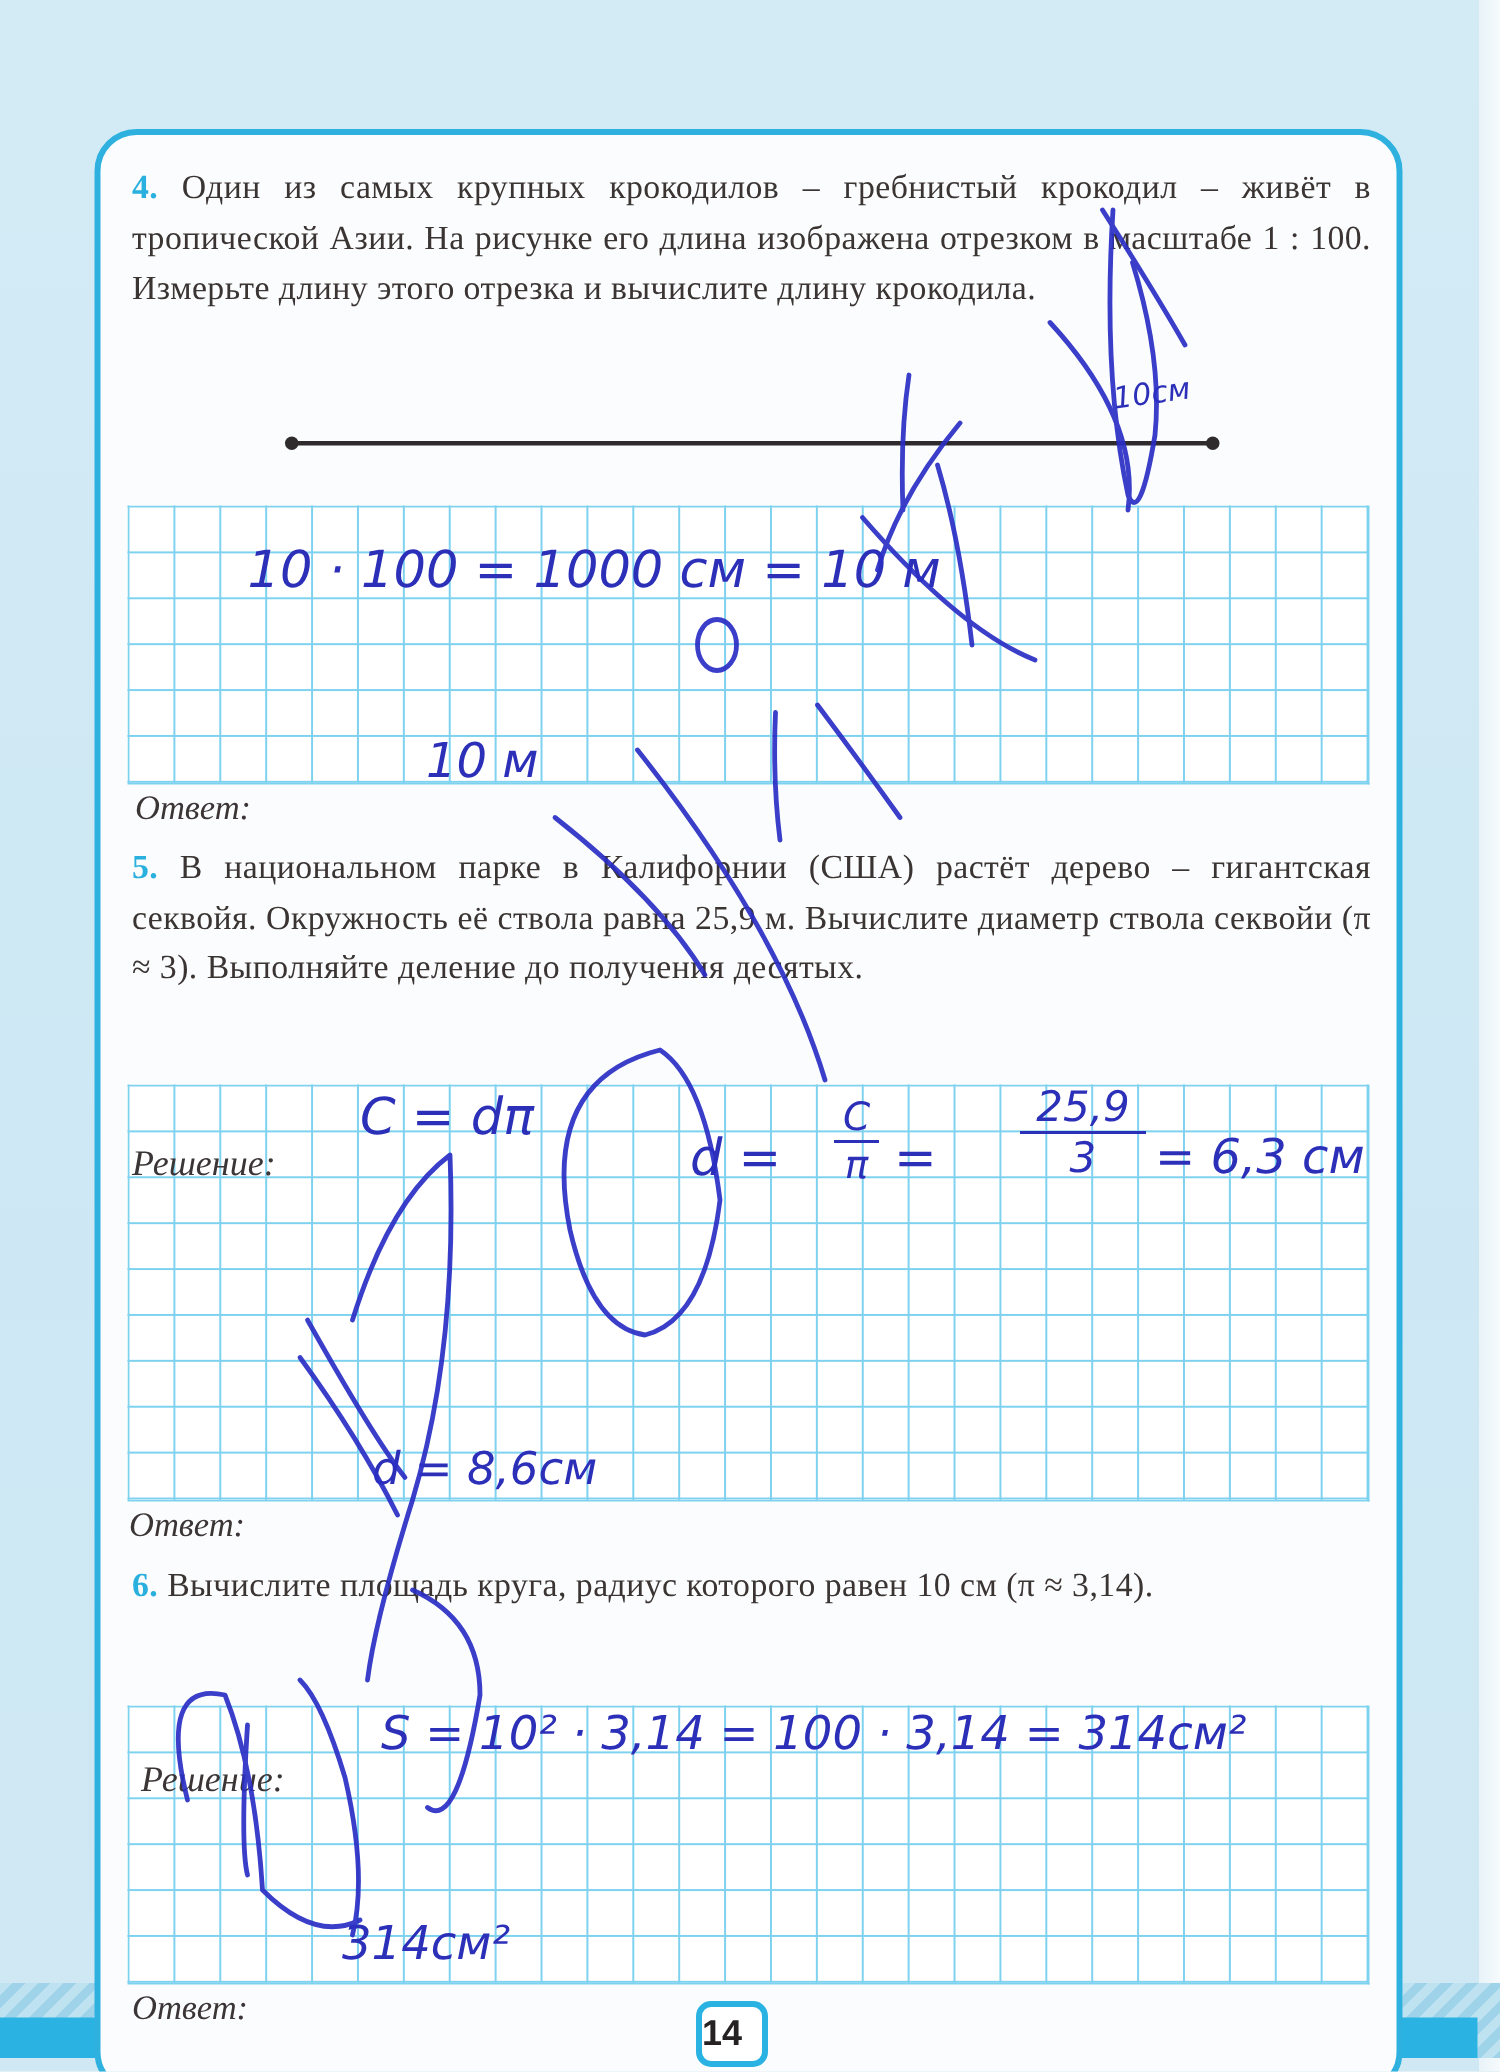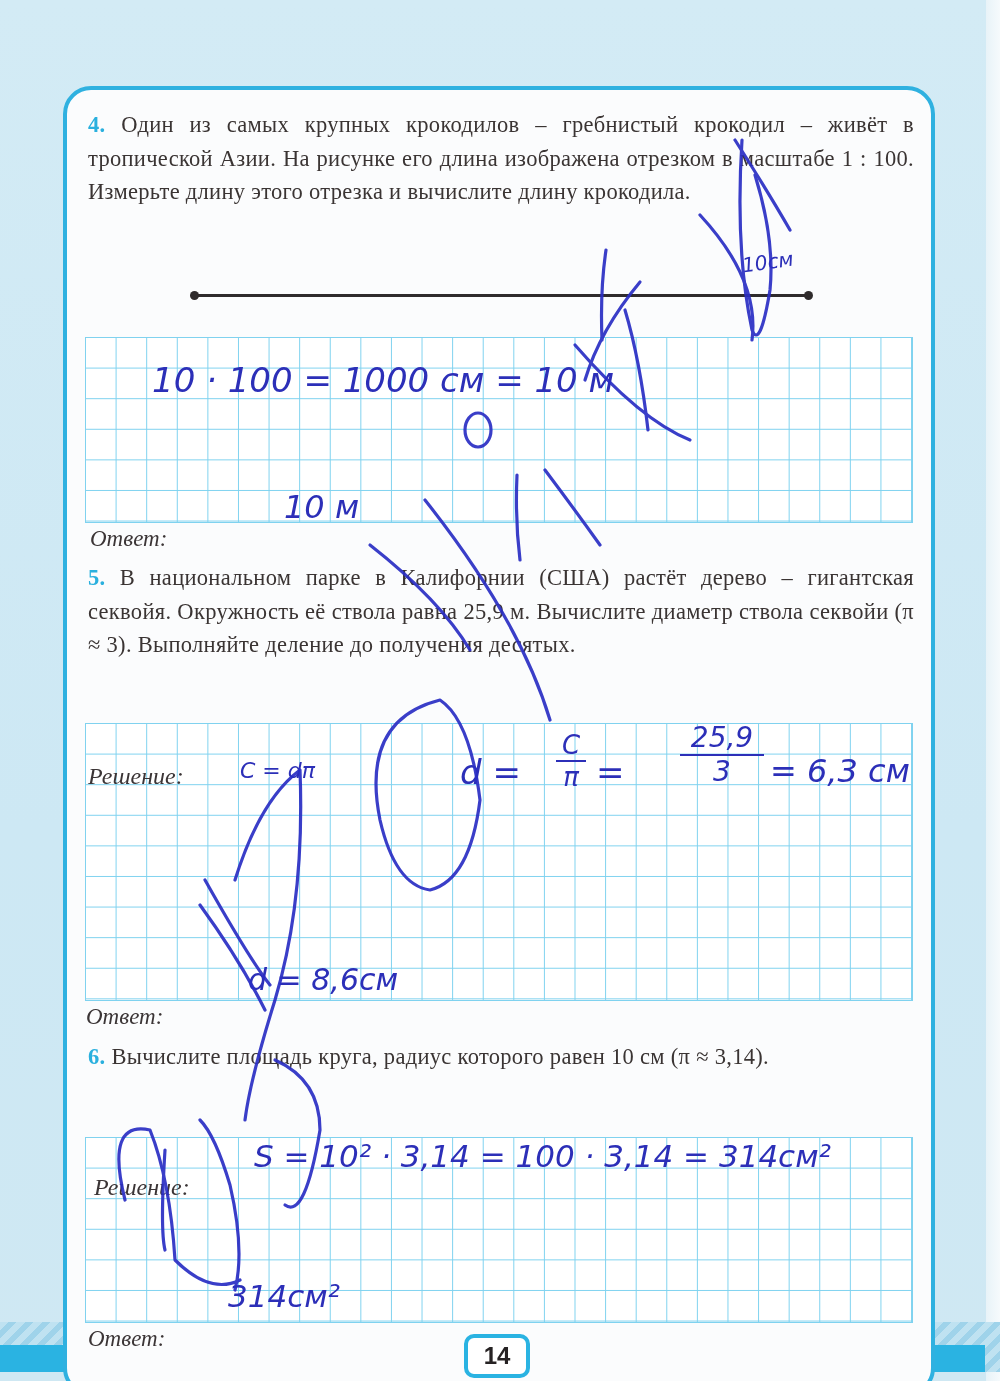--- a/index.html
+++ b/index.html
@@ -62,23 +62,23 @@
   }
   .segment {
     position: absolute; left: 193px; top: 294px; width: 618px; height: 3px;
     background: #2f2b2c;
   }
   .dot {
     position: absolute; width: 9px; height: 9px; border-radius: 50%;
     background: #2f2b2c; top: 291px;
   }
   .page-num-box {
-    position: absolute; left: 464px; top: 1334px; width: 66px; height: 44px;
+    position: absolute; left: 464px; top: 1334px; width: 48px; height: 44px;
     background: #ffffff; border: 4px solid #2ab3e2; border-radius: 10px;
-    box-sizing: border-box; text-align: center;
+    box-sizing: border-box; text-align: left;
     font-family: "Liberation Sans", "DejaVu Sans", sans-serif;
     font-weight: bold; font-size: 24px; line-height: 36px; color: #262223;
   }
   svg.scribble { position: absolute; left: 0; top: 0; pointer-events: none; }
   .frac { position: absolute; text-align: center; }
 </style>
 </head>
 <body>
 
 <div class="page-bg"></div>
@@ -93,32 +93,32 @@
   <span class="task-num">4.</span>
   <span>Один из самых крупных крокодилов – гребнистый крокодил – живёт в тропической Азии. На рисунке его длина изображена отрезком в масштабе 1 : 100. Измерьте длину этого отрезка и вычислите длину крокодила.</span>
 </div>
 
 <div class="segment"></div>
 <div class="dot" style="left:190px;"></div>
 <div class="dot" style="left:804px;"></div>
 <div class="hand" style="left:742px; top:250px; font-size:20px; transform:rotate(-8deg);">10см</div>
 
 <div class="grid" style="top:337px; height:186px;"></div>
-<div class="hand" style="left:152px; top:360px; font-size:34px;">10 · 100 = 1000 см = 10 м</div>
+<div class="hand" style="left:165px; top:360px; font-size:34px;">10 · 100 = 1000 см = 10 м</div>
 <div class="label" style="left:90px; top:490px;">Ответ:</div>
 <div class="hand" style="left:240px; top:488px; font-size:32px;padding-left:44px;">10 м</div>
 
 <div class="task-text" style="top:561px;">
   <span class="task-num">5.</span>
   <span>В национальном парке в Калифорнии (США) растёт дерево – гигантская секвойя. Окружность её ствола равна 25,9 м. Вычислите диаметр ствола секвойи (π ≈ 3). Выполняйте деление до получения десятых.</span>
 </div>
 
 <div class="grid" style="top:723px; height:278px;"></div>
 <div class="label" style="left:88px; top:727px; font-size:24px;">Решение:</div>
-<div class="hand" style="left:240px; top:758px; font-size:22px;">C = dπ</div>
+<div class="hand" style="left:240px; top:725px; font-size:34px;">C = dπ</div>
 <div class="hand" style="left:460px; top:752px; font-size:34px;">d =</div>
 <div class="frac hand" style="left:556px; top:730px; width:30px; font-size:26px; line-height:30px;">
   <div>C</div>
   <div style="border-top:2px solid #2c2fb8;">π</div>
 </div>
 <div class="hand" style="left:596px; top:752px; font-size:34px;">=</div>
 <div class="frac hand" style="left:680px; top:722px; width:84px; font-size:28px; line-height:32px;">
   <div style="border-bottom:2px solid #2c2fb8;">25,9</div>
   <div>3</div>
 </div>

